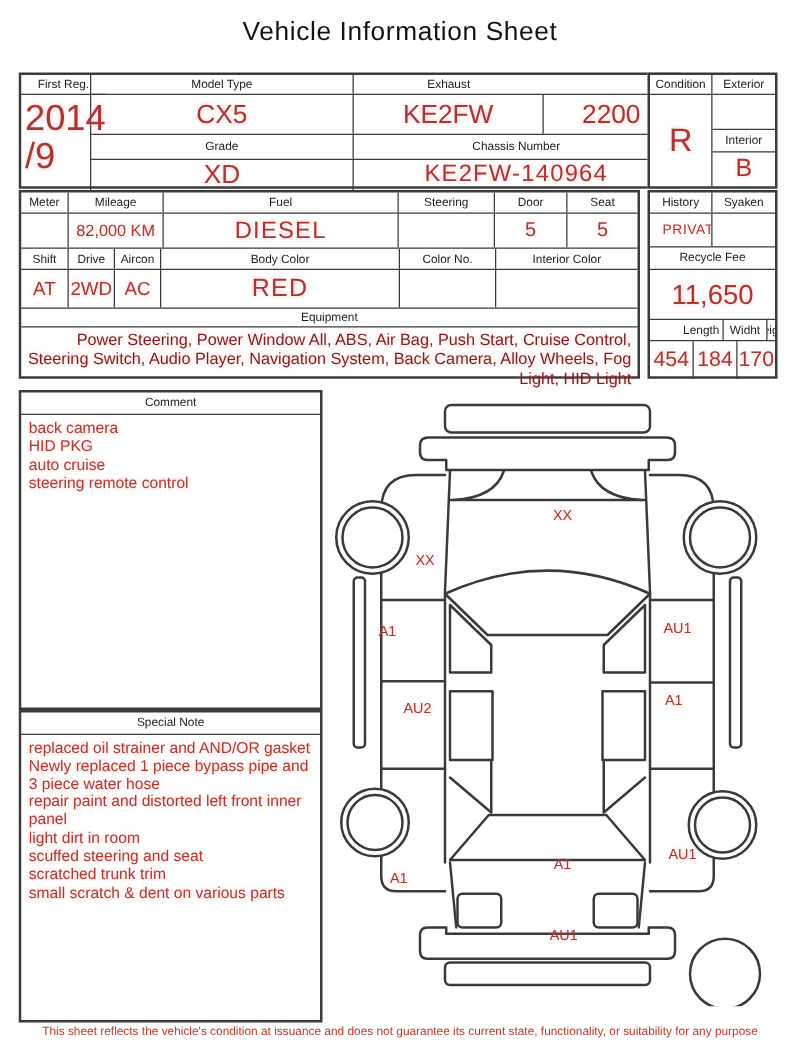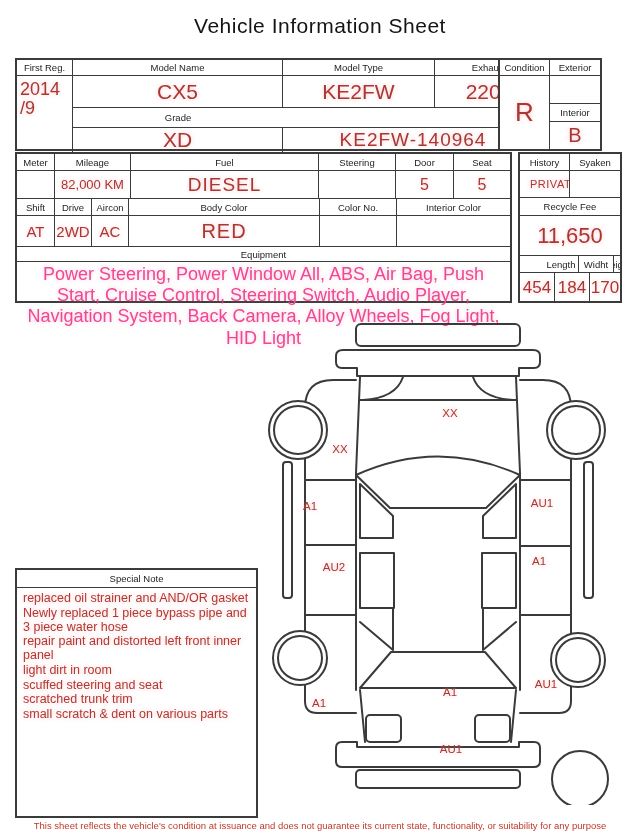--- a/index.html
+++ b/index.html
@@ -13,51 +13,51 @@
   .cell{box-sizing:border-box;border-right:1.5px solid #3b3b3b;display:flex;
         align-items:center;justify-content:center;overflow:hidden;}
   .cell:last-child{border-right:none;}
   .h{font-size:9.5px;color:#1c1c1c;}
   .v{color:#a83830;text-shadow:0 0 4px rgba(255,150,168,.55);}
   
   .t1{left:15px;top:58px;width:530px;height:93px;display:grid;
       grid-template-columns:56px 1fr;}
   .t1 .firstcol{border-right:1.5px solid #3b3b3b;display:grid;grid-template-rows:16px 1fr;}
   .t1 .fr-h{border-bottom:1.5px solid #3b3b3b;display:flex;align-items:center;justify-content:center;}
-  .t1 .fr-v{font-size:18px;line-height:1.05;padding:4px 0 0 3px;white-space:pre-line;}
+  .t1 .fr-v{font-size:29px;line-height:1.05;padding:4px 0 0 3px;white-space:pre-line;}
   .t1r{display:grid;grid-template-rows:16px 32px 20px 1fr;}
   .g3{display:grid;grid-template-columns:210px 152px 1fr;border-bottom:1.5px solid #3b3b3b;}
   .g2{display:grid;grid-template-columns:210px 1fr;border-bottom:1.5px solid #3b3b3b;}
   .t1r .g2:last-child,.t1r .g3:last-child{border-bottom:none;}
   .big{font-size:21px;}
   .chassis{font-size:19px;letter-spacing:1px;}
   
-  .t2{left:498px;top:58px;width:104px;height:93px;display:grid;grid-template-columns:50px 1fr;}
+  .t2{left:518px;top:58px;width:104px;height:93px;display:grid;grid-template-columns:50px 1fr;}
   .t2 .ccol{border-right:1.5px solid #3b3b3b;display:grid;grid-template-rows:16px 1fr;}
   .t2 .ccol .h{border-bottom:1.5px solid #3b3b3b;}
   .t2 .ecol{display:grid;grid-template-rows:16px 28px 18px 1fr;}
   .t2 .ecol>div{border-bottom:1.5px solid #3b3b3b;display:flex;align-items:center;justify-content:center;}
   .t2 .ecol>div:last-child{border-bottom:none;}
   .cond{font-size:26px;}
   .intv{font-size:20px;}
   
   .t3{left:15px;top:152px;width:497px;height:151px;}
   .ra{grid-template-columns:38px 76px 188px 77px 58px 1fr;height:17px;}
   .va{grid-template-columns:38px 76px 188px 77px 58px 1fr;height:28px;}
   .rb{grid-template-columns:38px 37px 37px 191px 77px 1fr;height:17px;}
   .vb{grid-template-columns:38px 37px 37px 191px 77px 1fr;height:31px;}
   .re{grid-template-columns:1fr;height:15px;}
   .rt{grid-template-columns:1fr;height:auto;}
   .mileage{font-size:13px;}
   .fuel{font-size:19px;letter-spacing:1px;}
   .num5{font-size:16px;}
   .shiftv{font-size:15px;}
   .bodyv{font-size:20px;letter-spacing:1px;}
-  .equip{font-size:18px;line-height:1.18;padding:2px 5px;text-align:center;
-         align-items:flex-start;justify-content:flex-start;color:#ec4899;
+  .equip{font-size:13px;line-height:1.18;padding:2px 5px;text-align:right;
+         align-items:flex-start;justify-content:flex-start;color:#7f1d1d;
          text-shadow:0 0 4px rgba(255,150,168,.5);}
   
   .t4{left:518px;top:152px;width:104px;height:151px;}
   .r2c{grid-template-columns:50px 1fr;}
   .r3c{grid-template-columns:35px 35px 1fr;}
   .privatev{font-size:11px;letter-spacing:.5px;padding-left:20px;}
   .feev{font-size:22px;}
   .dimv{font-size:17px;}
   
   .t5{left:15px;top:312px;width:243px;height:256px;}
@@ -83,31 +83,31 @@
   <div class="title">Vehicle Information Sheet</div>
 
   <div class="box t1">
     <div class="firstcol">
       <div class="fr-h h">First Reg.</div>
       <div class="fr-v v">2014
 /9</div>
     </div>
     <div class="t1r">
       <div class="g3">
-        <div class="cell h">Model Name</div>
         <div class="cell h">Model Type</div>
         <div class="cell h">Exhaust</div>
       </div>
       <div class="g3">
         <div class="cell v big">CX5</div>
         <div class="cell v big">KE2FW</div>
         <div class="cell v big">2200</div>
       </div>
       <div class="g2">
         <div class="cell h">Grade</div>
+        <div class="cell h">Chassis Number</div>
       </div>
       <div class="g2">
         <div class="cell v big">XD</div>
         <div class="cell v chassis">KE2FW-140964</div>
       </div>
     </div>
   </div>
 
   <div class="box t2">
     <div class="ccol">
@@ -183,20 +183,29 @@
       <div class="cell h">Widht</div>
       <div class="cell h">Height</div>
     </div>
     <div class="row r3c" style="height:30px;">
       <div class="cell v dimv">454</div>
       <div class="cell v dimv">184</div>
       <div class="cell v dimv">170</div>
     </div>
   </div>
 
+  <div class="box t5">
+    <div class="nhead">Comment</div>
+    <div class="nbody">
+        <div class="nline">back camera</div>
+        <div class="nline">HID PKG</div>
+        <div class="nline">auto cruise</div>
+        <div class="nline">steering remote control</div>
+      </div>
+  </div>
 
   <div class="box t6">
     <div class="nhead">Special Note</div>
     <div class="nbody">
         <div class="nline">replaced oil strainer and AND/OR gasket</div>
         <div class="nline">Newly replaced 1 piece bypass pipe and 3 piece water hose</div>
         <div class="nline">repair paint and distorted left front inner panel</div>
         <div class="nline">light dirt in room</div>
         <div class="nline">scuffed steering and seat</div>
         <div class="nline">scratched trunk trim</div>

